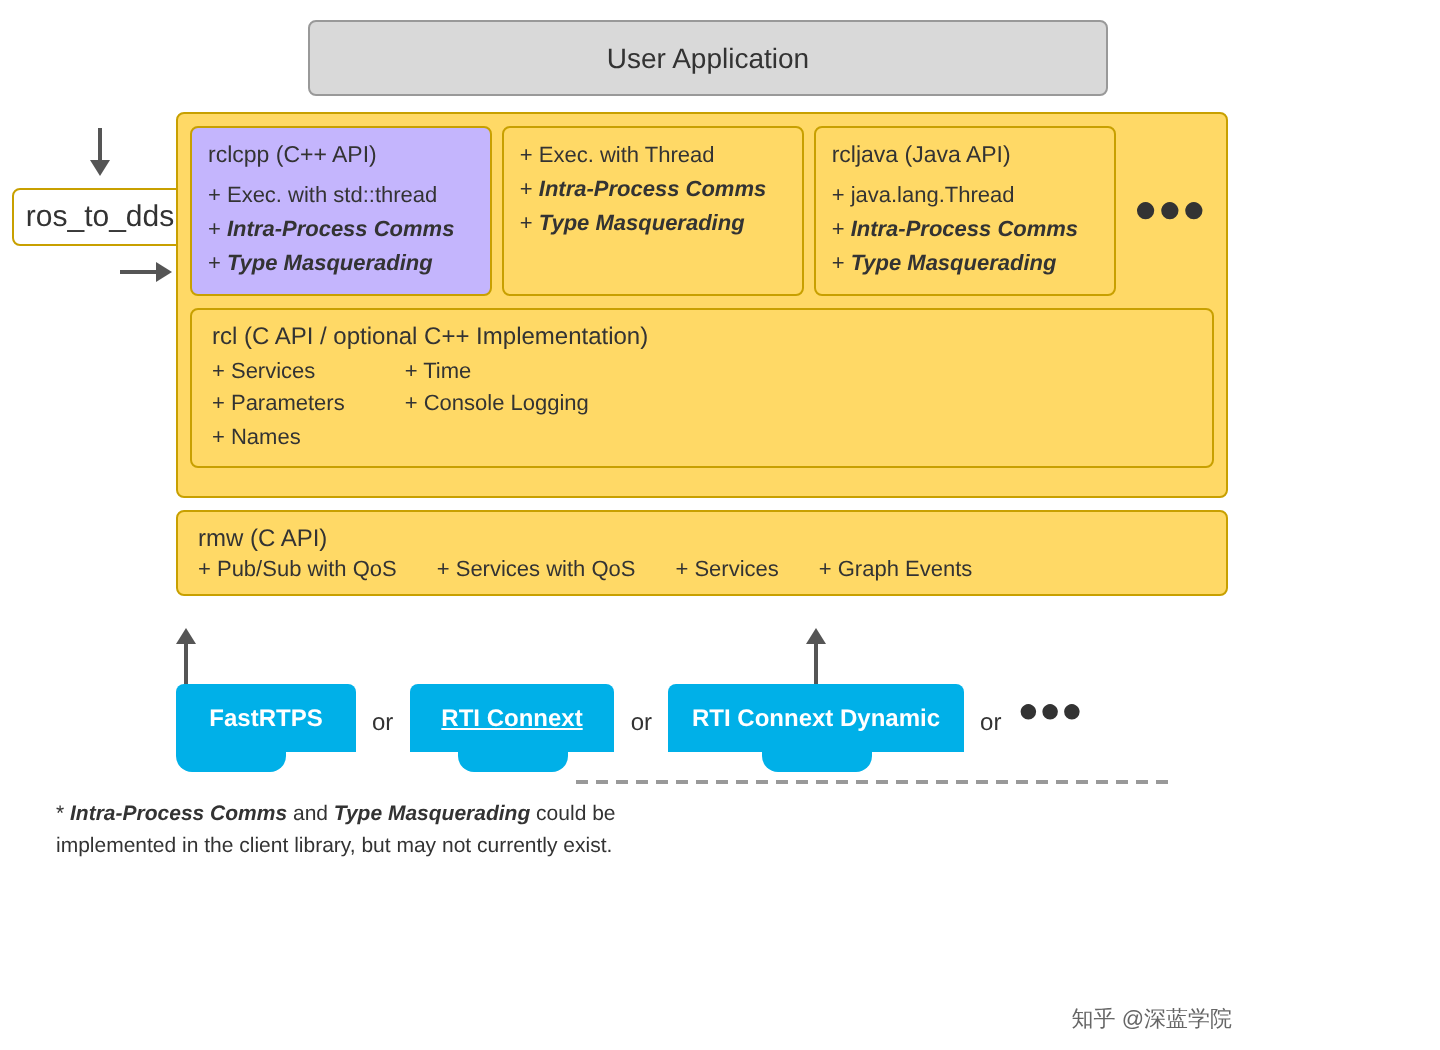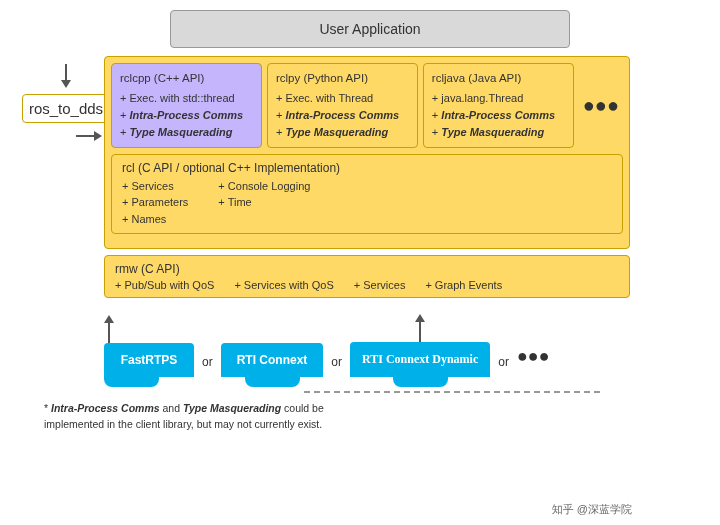--- a/index.html
+++ b/index.html
@@ -11,21 +11,20 @@
       font-size: 12px;
       overflow: hidden;
       position: relative;
     }
     .diagram-container {
       width: 628px;
       height: 525px;
       background: #fff;
       padding: 10px 14px 8px 14px;
       position: relative;
-      margin-left: 16px;
     }
 
     
     .user-app-box {
       background: #d9d9d9;
       border: 1.5px solid #999;
       border-radius: 4px;
       text-align: center;
       padding: 10px;
       margin-left: 70px;
@@ -156,21 +155,20 @@
       <div style="border:1.5px solid #c8a000; border-radius:4px; background:#ffd966; padding:6px; margin-bottom:6px;">
 
         <div style="display:flex; gap:5px; margin-bottom:6px;">
           <div class="client-lib-box red-bg">
             <div class="lib-title">rclcpp (C++ API)</div>
             <div>+ Exec. with std::thread</div>
             <div>+ <span class="italic">Intra-Process Comms</span></div>
             <div>+ <span class="italic">Type Masquerading</span></div>
           </div>
           <div class="client-lib-box yellow-bg">
-            <div class="lib-title">rclpy (Python API)</div>
             <div>+ Exec. with Thread</div>
             <div>+ <span class="italic">Intra-Process Comms</span></div>
             <div>+ <span class="italic">Type Masquerading</span></div>
           </div>
           <div class="client-lib-box yellow-bg">
             <div class="lib-title">rcljava (Java API)</div>
             <div>+ java.lang.Thread</div>
             <div>+ <span class="italic">Intra-Process Comms</span></div>
             <div>+ <span class="italic">Type Masquerading</span></div>
           </div>
@@ -179,22 +177,22 @@
 
         <div class="rcl-box">
           <div class="title">rcl (C API / optional C++ Implementation)</div>
           <div class="features">
             <div class="feature-col">
               <div>+ Services</div>
               <div>+ Parameters</div>
               <div>+ Names</div>
             </div>
             <div class="feature-col">
+              <div>+ Time</div>
               <div>+ Console Logging</div>
-              <div>+ Time</div>
             </div>
           </div>
         </div>
       </div>
 
       <div class="rmw-box">
         <div class="title">rmw (C API)</div>
         <div class="features">
           <div>+ Pub/Sub with QoS</div>
           <div>+ Services with QoS</div>
@@ -216,29 +214,29 @@
       <div style="background:#00b0e8; border-radius:4px 4px 0 0; padding:10px 16px; color:#fff; font-size:12px; font-weight:bold; text-align:center; min-width:90px;">
         <span>FastRTPS</span>
       </div>
       <div style="background:#00b0e8; width:55px; height:10px; border-radius:0 0 8px 8px;"></div>
     </div>
 
     <div style="padding:0 8px; font-size:12px; color:#333; padding-bottom:18px;">or</div>
 
     <div style="display:flex; flex-direction:column; align-items:center;">
       <div style="height:28px;"></div>
-      <div style="background:#00b0e8; border-radius:4px 4px 0 0; padding:10px 16px; color:#fff; font-size:12px; font-weight:bold; text-align:center; min-width:90px;">
+      <div style="background:#00b0e8; border-radius:4px 4px 0 0; padding:10px 16px; color:#fff; font-size:12px; font-weight:bold; text-align:center; min-width:90px;text-decoration:underline;">
         <span>RTI Connext</span>
       </div>
       <div style="background:#00b0e8; width:55px; height:10px; border-radius:0 0 8px 8px;"></div>
     </div>
 
     <div style="padding:0 8px; font-size:12px; color:#333; padding-bottom:18px;">or</div>
 
-    <div style="display:flex; flex-direction:column; align-items:center;font-family:Liberation Serif, serif;">
+    <div style="display:flex; flex-direction:column; align-items:center;">
 
       <div style="display:flex; flex-direction:column; align-items:center; height:28px; justify-content:flex-end;">
         <div style="width:0;height:0;border-left:5px solid transparent;border-right:5px solid transparent;border-bottom:8px solid #555;"></div>
         <div style="width:2px; height:20px; background:#555;"></div>
       </div>
       <div style="background:#00b0e8; border-radius:4px 4px 0 0; padding:10px 12px; color:#fff; font-size:12px; font-weight:bold; text-align:center; min-width:90px;">
         <span>RTI Connext Dynamic</span>
       </div>
       <div style="background:#00b0e8; width:55px; height:10px; border-radius:0 0 8px 8px;"></div>
     </div>

